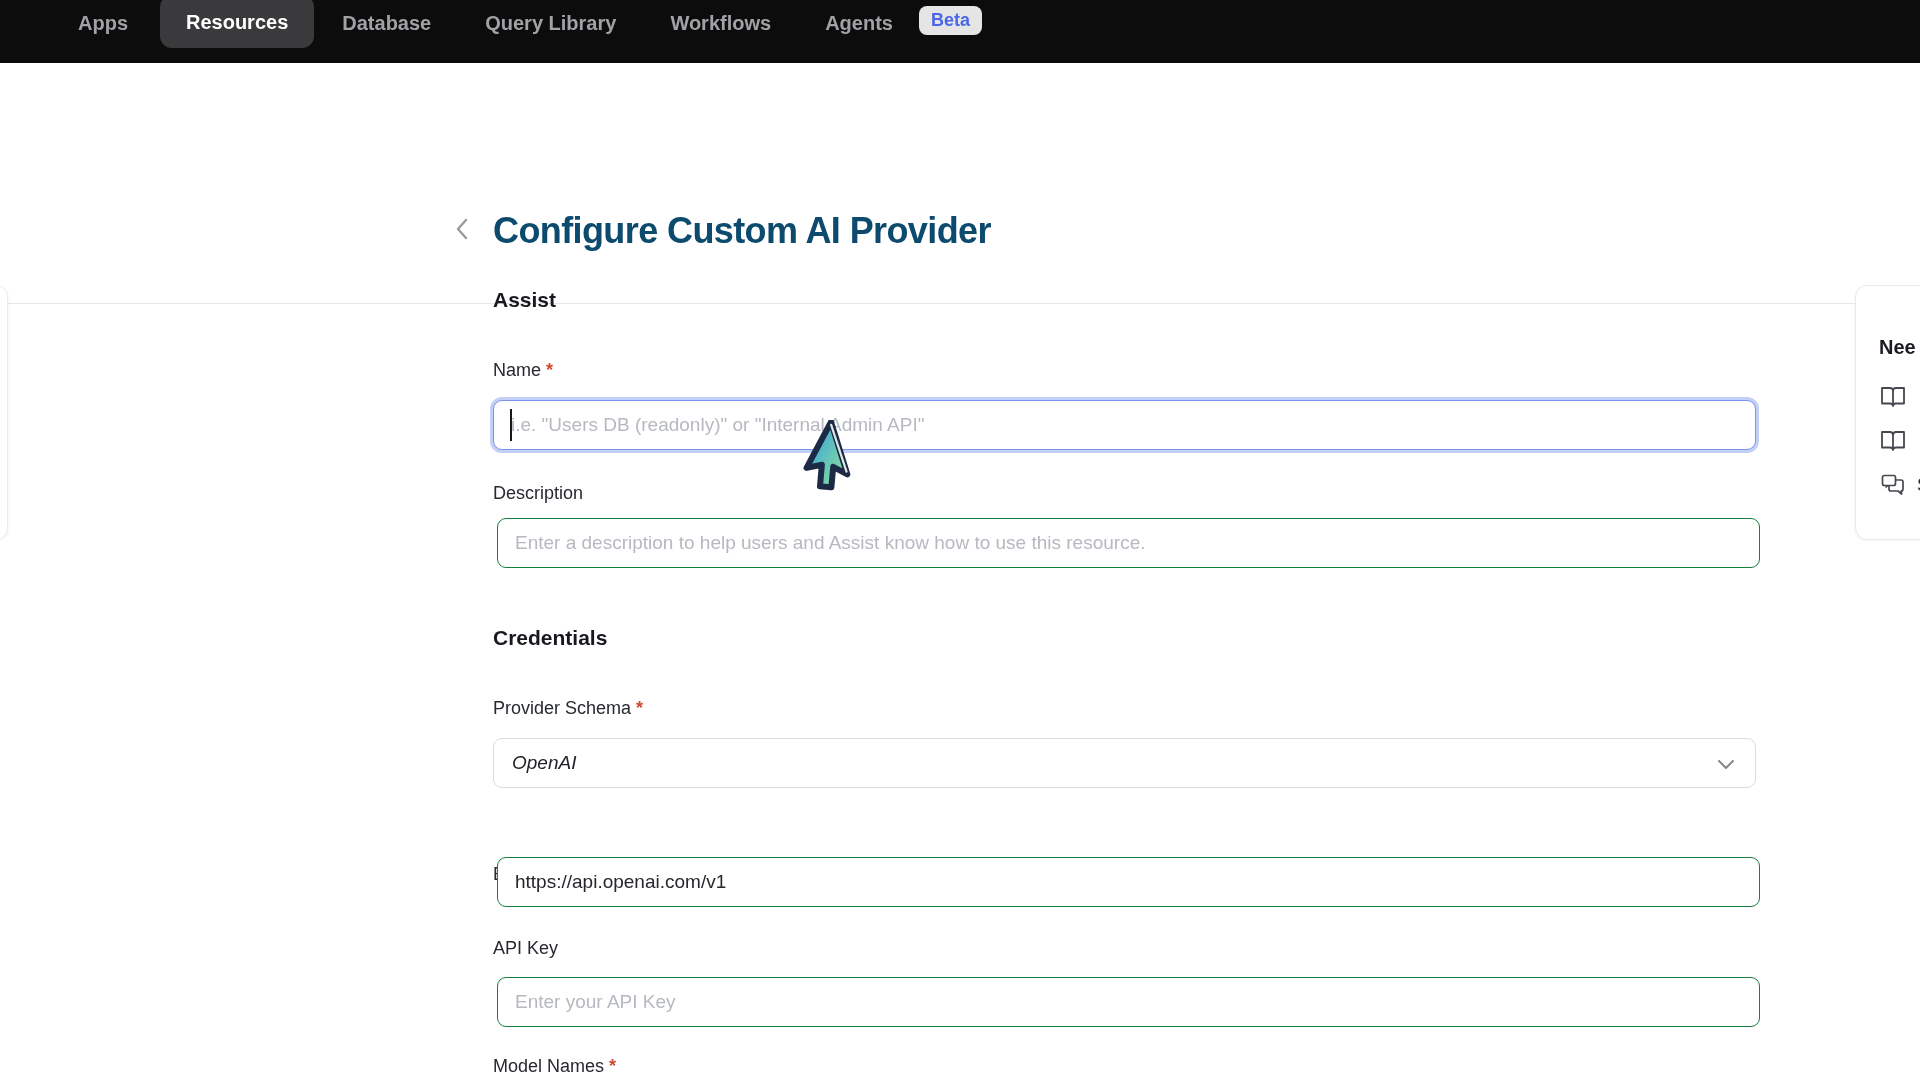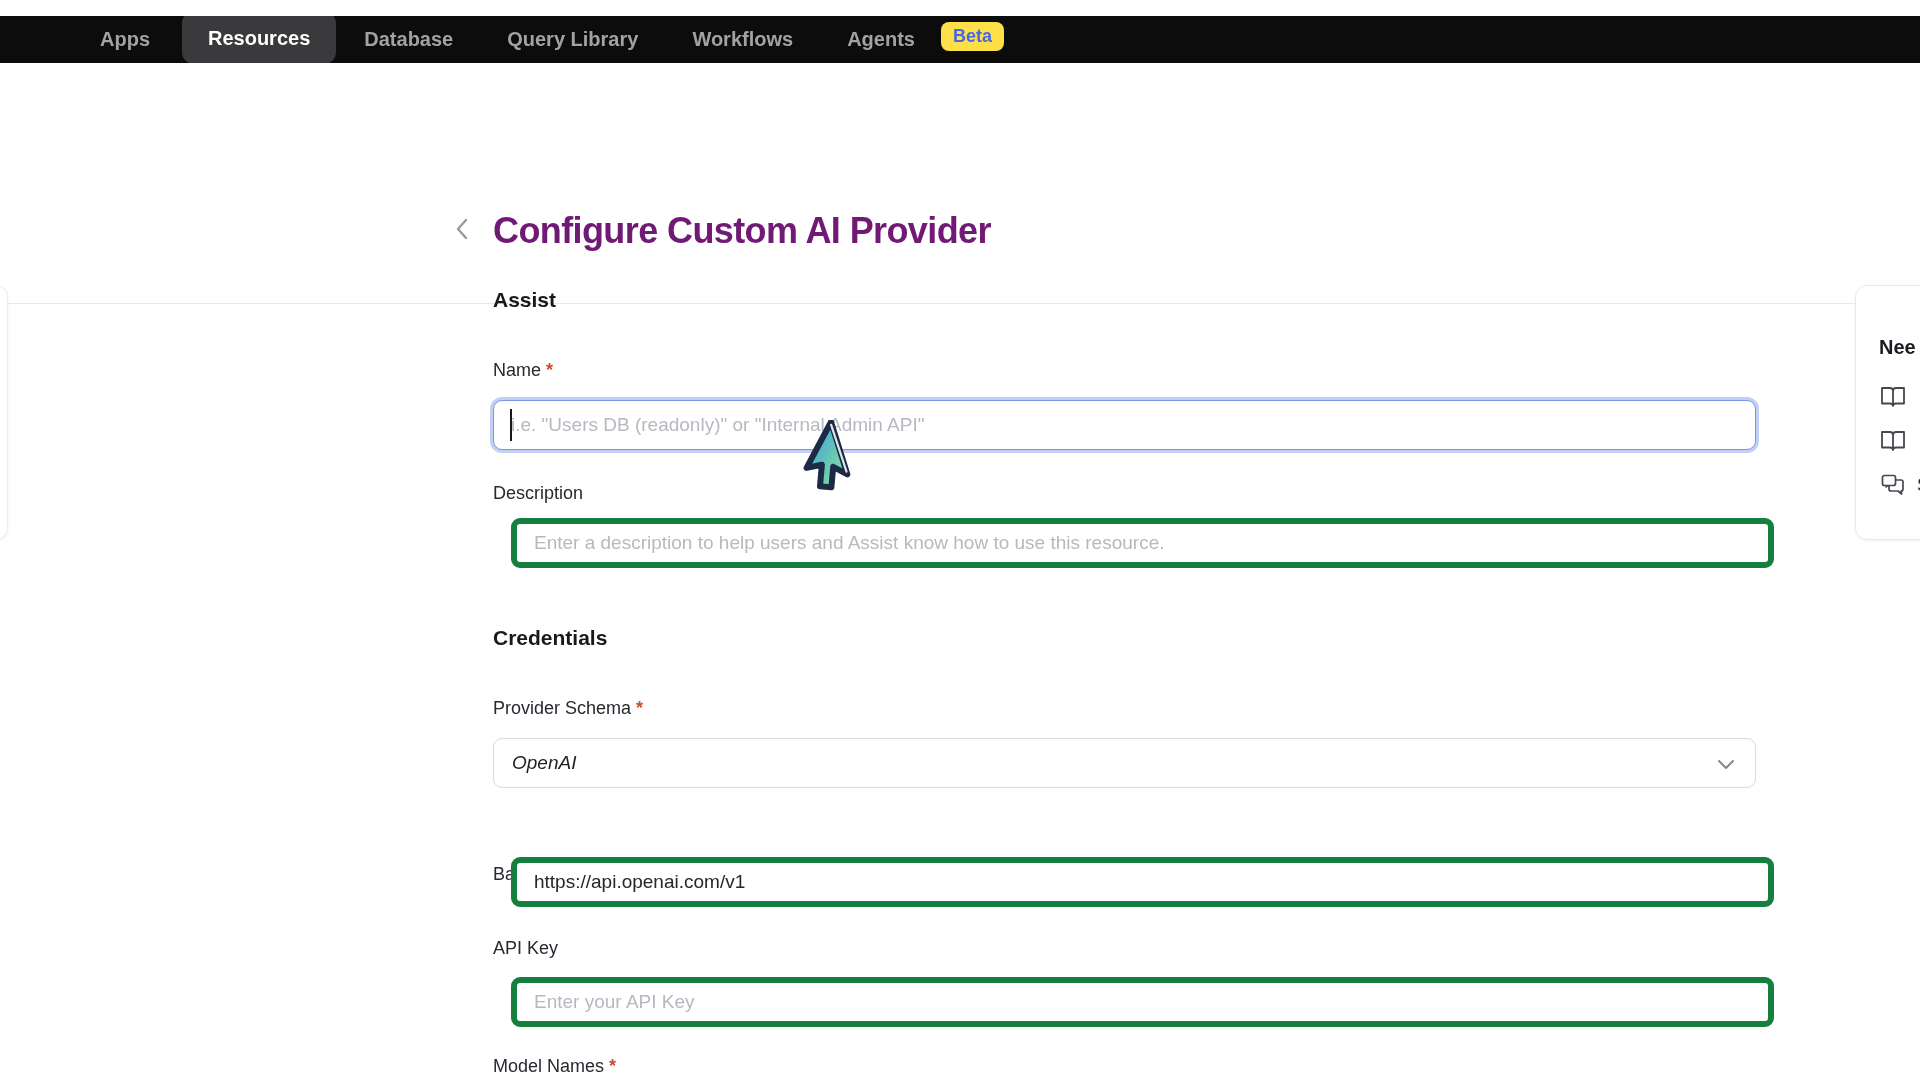--- a/index.html
+++ b/index.html
@@ -1,52 +1,52 @@
 <!DOCTYPE html>
 <html><head>
 <meta charset="utf-8">
 <style>
   * { margin:0; padding:0; box-sizing:border-box; }
   html,body { width:1920px; height:1080px; overflow:hidden; background:#ffffff;
     font-family:"Liberation Sans","DejaVu Sans",sans-serif; }
 
   
-  .topnav { position:absolute; left:0; top:16px; width:1920px; height:63px;
-    background:#0c0c0d; display:flex; align-items:flex-start; padding:9px 0 0 100px;
+  .topnav { position:absolute; left:0; top:0; width:1920px; height:63px;
+    background:#0c0c0d; display:flex; align-items:flex-start; padding:9px 0 0 78px;
     overflow:hidden; }
   .nav-item { color:#a2a2a6; font-size:20px; font-weight:600; line-height:24px;
     white-space:nowrap; cursor:pointer; padding-top:2px; }
   .nav-item + .nav-item { margin-left:54px; }
   .nav-pill { background:#3a3a3d; border-radius:12px; margin:-14px 0 0 32px;
     padding:16px 26px 14px 26px; }
   .nav-pill .nav-label { color:#ffffff; font-size:20px; font-weight:700; }
   .nav-group-agents { display:flex; align-items:flex-start; margin-left:54px;text-align:center; }
-  .beta-badge { margin:-3px 0 12px 26px; background:#fde047; color:#4a66e8;
+  .beta-badge { margin:-3px 0 12px 26px; background:#e5e5e5; color:#4a66e8;
     font-size:18px; font-weight:700; border-radius:8px; padding:4px 12px 5px;
     line-height:20px; }
 
   
   .page-header { position:absolute; left:0; top:63px; width:1920px; height:177px;
     background:#ffffff; }
   .back-btn { position:absolute; left:448px; top:152px; width:28px; height:32px;
     display:flex; align-items:center; justify-content:center; cursor:pointer; }
   .page-title { position:absolute; left:493px; top:147px; font-size:36px;
-    font-weight:700; color:#701a75; letter-spacing:-0.6px; }
+    font-weight:700; color:#0c4a6e; letter-spacing:-0.6px; }
   .header-divider { position:absolute; left:0; top:240px; width:1920px; height:1px;
     background:#e7e8ea; }
 
   
   .form-col { position:absolute; left:493px; top:0; width:1263px; height:1080px; }
   .section-heading { position:absolute; left:0; font-size:21px; font-weight:700;
     color:#17191e; }
   .field-label { position:absolute; left:0; font-size:18px; font-weight:500;
     color:#26292f; }
   .req { color:#ce4a31; margin-left:5px; font-weight:600; }
-  .text-input { position:absolute; left:18px; width:1263px; height:50px;
-    border:6px solid #15803d; border-radius:9px; background:#ffffff;
+  .text-input { position:absolute; left:4px; width:1263px; height:50px;
+    border:1px solid #15803d; border-radius:9px; background:#ffffff;
     font-family:"Liberation Sans","DejaVu Sans",sans-serif;
     font-size:19px; color:#25272c; padding:0 17px; outline:none; }
   .text-input::placeholder { color:#b6b9c0; opacity:1; }
   .input-wrap { position:absolute; left:0; width:1263px; height:50px; }
   .input-wrap .text-input { position:absolute; top:0; left:0; }
   .focused { border:1px solid #7b94ea; box-shadow:0 0 0 3px #c2cff6; }
   .caret { position:absolute; left:17px; top:9px; width:2px; height:32px;
     background:#15181f; }
   .select-box { position:absolute; left:0; width:1263px; height:50px;
     border:1px solid #dadbde; border-radius:9px; background:#ffffff;

